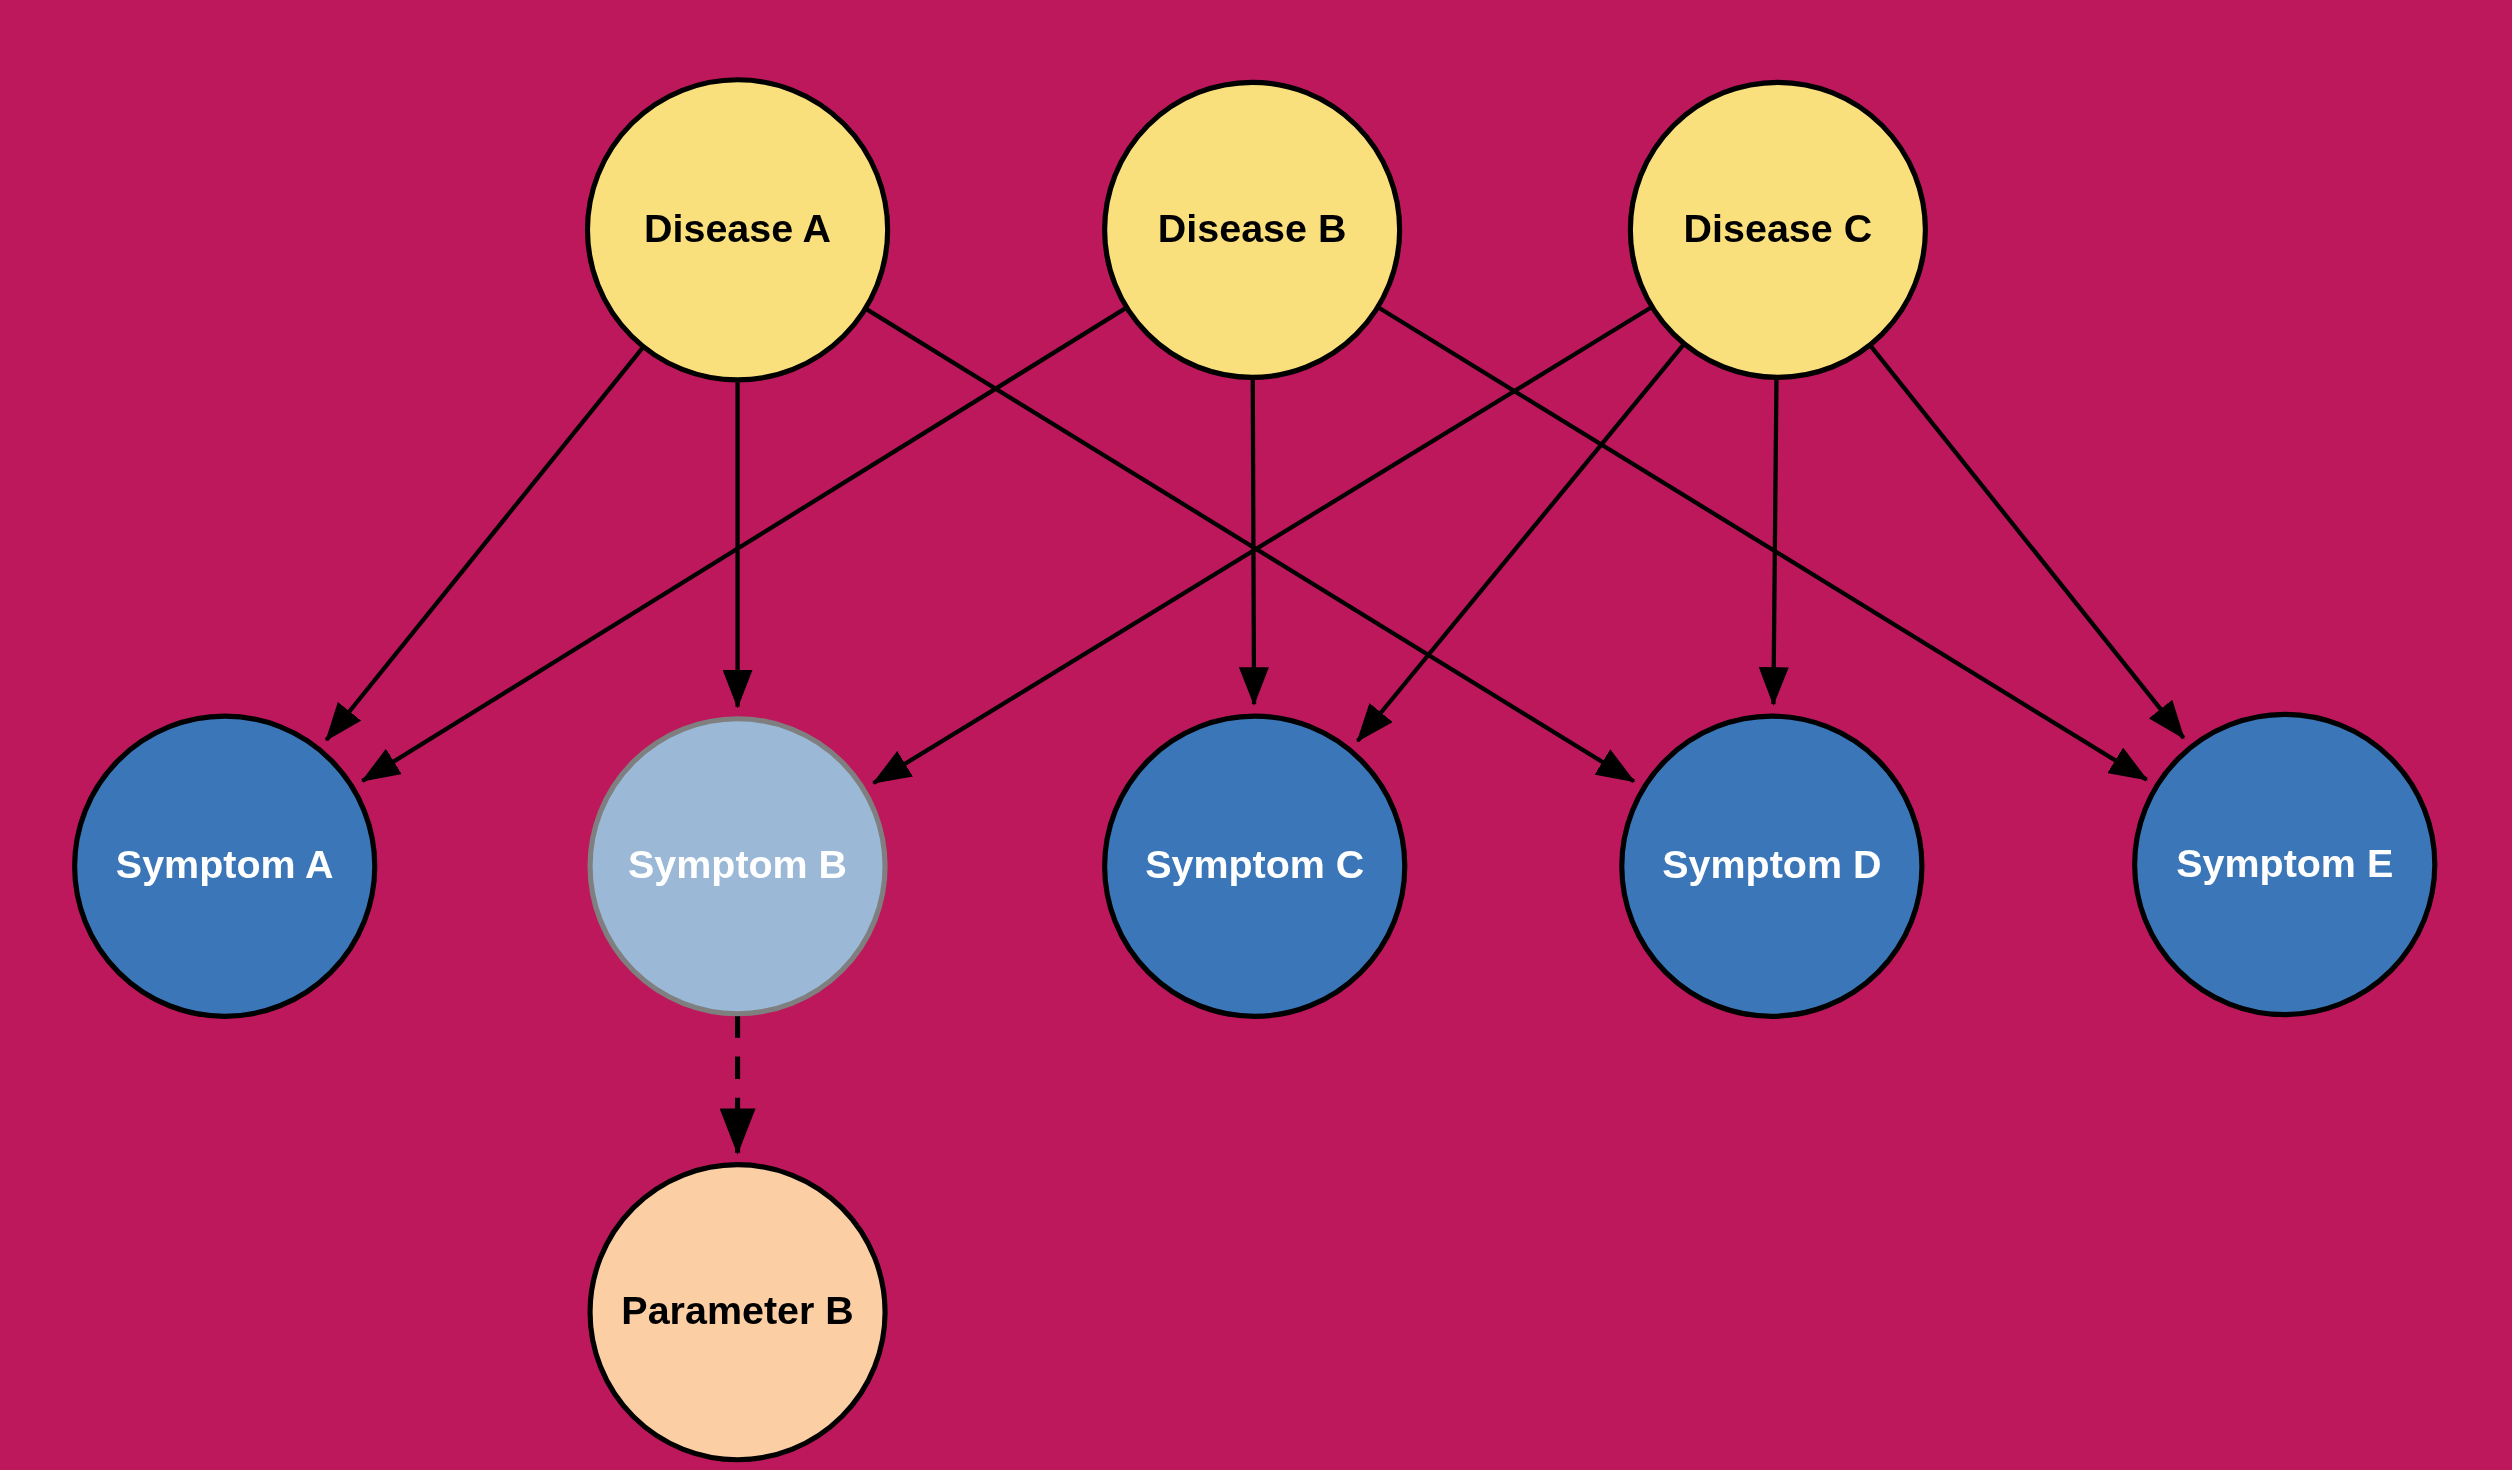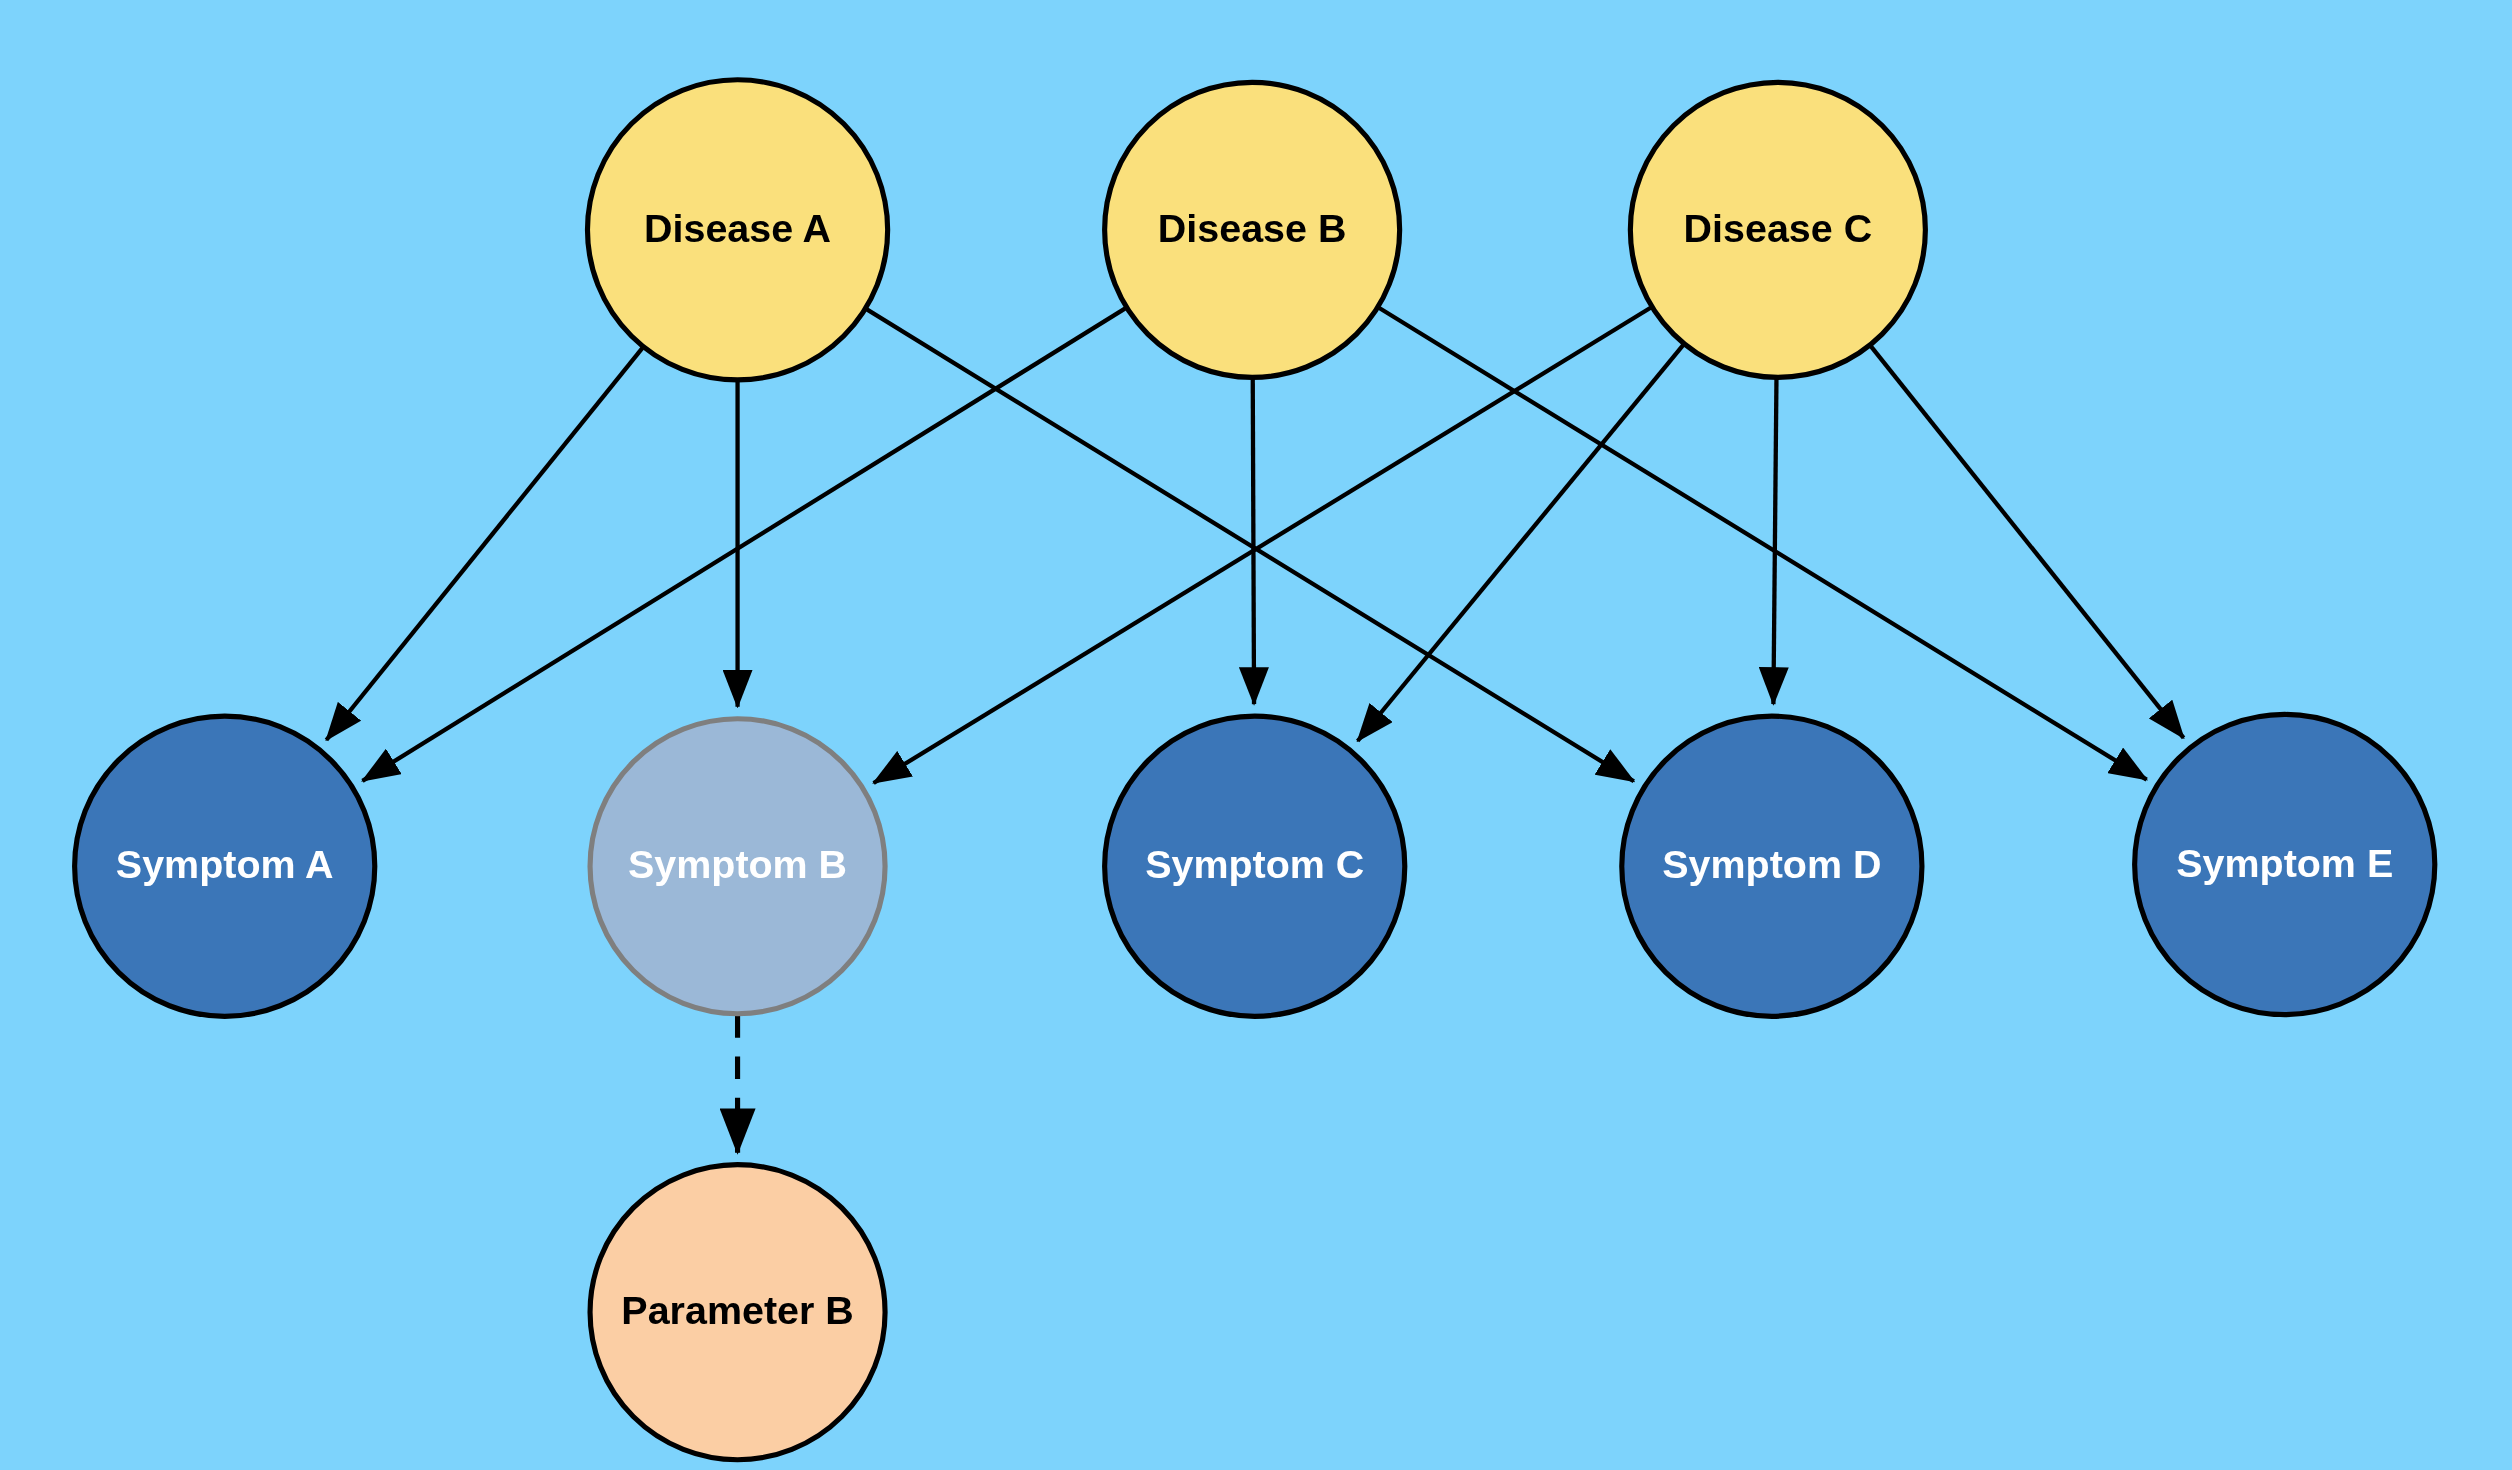--- a/index.html
+++ b/index.html
@@ -11,21 +11,21 @@
   body {
     width: 2512px;
     height: 1470px;
     overflow: hidden;
     font-family: "Liberation Sans", sans-serif;
   }
   #diagram-root {
     position: relative;
     width: 2512px;
     height: 1470px;
-    background: #7dd3fc;
+    background: #be185d;
   }
   #graph-svg {
     position: absolute;
     top: 0;
     left: 0;
     width: 2512px;
     height: 1470px;
     display: block;
   }
   .node-label {

